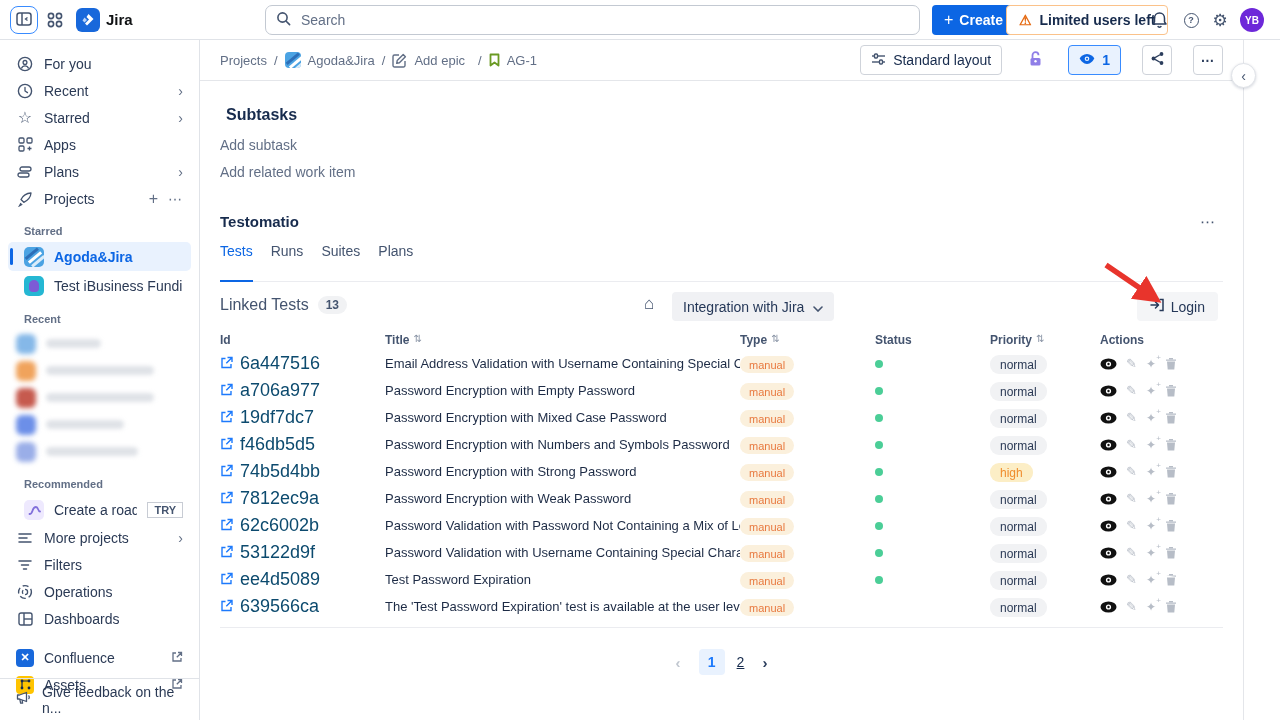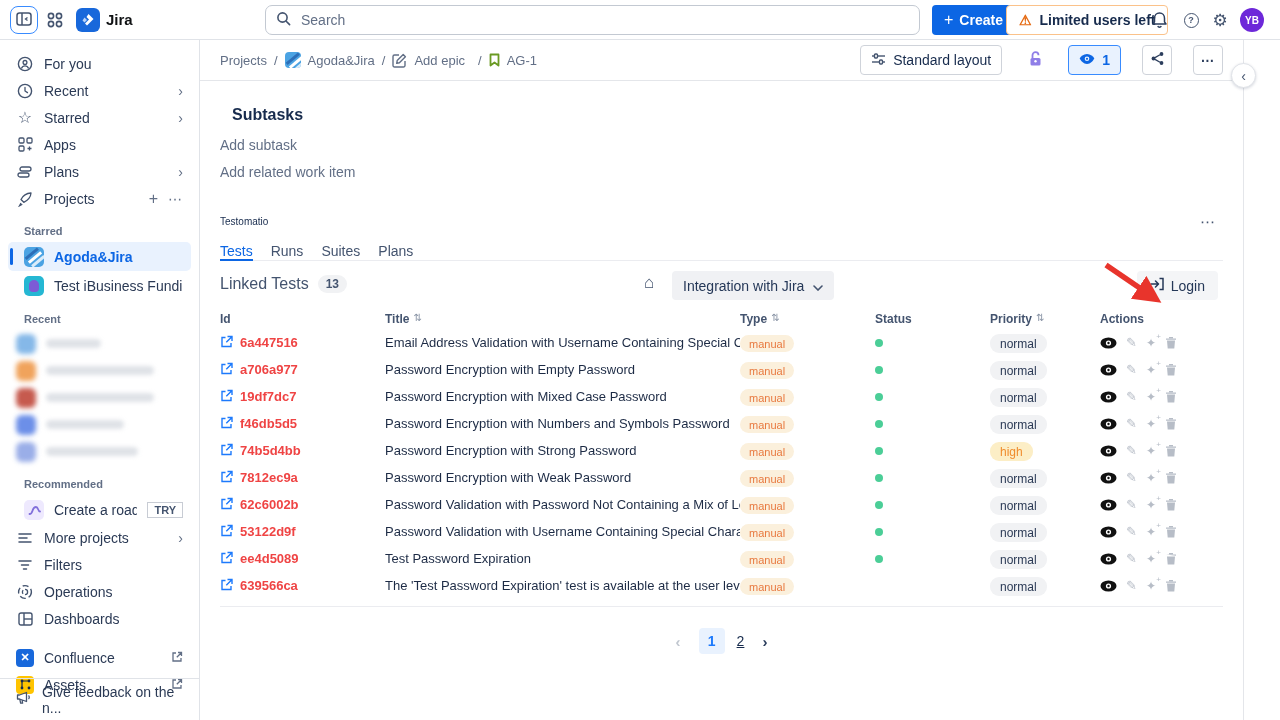--- a/index.html
+++ b/index.html
@@ -75,50 +75,50 @@
   .bc .bicn{width:16px;height:16px;border-radius:4px;position:relative;overflow:hidden;flex:none}
   .mh-actions{margin-left:auto;display:flex;align-items:center;gap:21px}
   .btn-outline{height:30px;border:1px solid #CFD3DA;border-radius:4px;background:#fff;display:flex;align-items:center;
                gap:7px;padding:0 10px;font-size:14px;color:#172B4D;font-family:inherit}
   .icon-btn{width:30px;height:30px;border:1px solid #CFD3DA;border-radius:4px;background:#fff;display:flex;
             align-items:center;justify-content:center;color:#2C3E5D}
   .lock-btn{width:24px;height:30px;display:flex;align-items:center;justify-content:center;border:0;background:transparent}
   .viewers-btn{height:30px;border:1px solid #388BFF;background:#E9F2FE;border-radius:4px;display:flex;align-items:center;
                gap:7px;padding:0 10px;color:#0C66E4;font-weight:600;font-size:14px}
   .mbody{padding:0 20px;position:relative}
-  .sec-title{font-size:16px;font-weight:700;color:#172B4D;margin:12px}
+  .sec-title{font-size:16px;font-weight:700;color:#172B4D;margin:6px}
   .muted{color:#626F86;font-size:14px}
   .t-sub{margin-top:25px}
   .t-add1{margin-top:13px}
   .t-rel{margin-top:28px}
   .t-add2{margin-top:11px}
   .plug-row{margin-top:33px;display:flex;align-items:center}
-  .plug-title{font-size:10px;font-weight:400;color:#172B4D}
+  .plug-title{font-size:15px;font-weight:700;color:#172B4D}
   .plug-more{margin-left:auto;color:#44546F;font-size:15px;letter-spacing:2px;border:0;background:transparent;line-height:1}
   .tabs{display:flex;gap:18px;border-bottom:1px solid #EBECF0;margin-top:13px}
-  .tab{font-size:14px;color:#44546F;font-weight:500;padding-bottom:0;cursor:pointer}
+  .tab{font-size:14px;color:#44546F;font-weight:500;padding-bottom:21px;cursor:pointer}
   .tab.active{color:#0C66E4;border-bottom:2px solid #0C66E4;margin-bottom:-1px}
   .linked-row{position:relative;height:32px;margin-top:9px}
   .lt-label{position:absolute;left:0;top:5px;font-size:16px;font-weight:500;color:#44546F;display:flex;align-items:center;gap:9px}
   .count-badge{background:#F1F2F4;color:#44546F;font-size:12px;font-weight:600;border-radius:9px;padding:2px 8px}
   .home-ic{position:absolute;left:424px;top:3px;font-size:17px;color:#44546F}
   .proj-select{position:absolute;left:452px;top:1px;height:29px;background:#F0F1F4;border:0;border-radius:4px;
                display:flex;align-items:center;gap:9px;padding:0 11px;font-size:14px;font-weight:500;color:#253858;font-family:inherit}
   .login-btn{position:absolute;right:5px;top:1px;height:29px;background:#F4F5F7;border:0;border-radius:4px;
              display:flex;align-items:center;gap:7px;padding:0 13px;font-size:14px;font-weight:500;color:#253858;font-family:inherit}
 
   
   .tbl{margin-top:7px;border-bottom:1px solid #EBECF0;padding-bottom:7px}
   .thead,.trow{display:grid;grid-template-columns:165px 355px 135px 115px 110px 1fr;align-items:center}
   .thead{height:20px;font-size:12px;font-weight:700;color:#44546F}
   .thead .hc{display:flex;gap:4px}
   .sort{font-size:10px;color:#8590A2;font-weight:400}
   .trow{height:27px;font-size:13px}
   .cid{display:flex;align-items:center;gap:7px}
-  .idlink{color:#ef4444;font-weight:700;font-size:13px;cursor:pointer}
+  .idlink{color:#0c4a6e;font-weight:400;font-size:18px;cursor:pointer}
   .ctitle{color:#1D2B45;white-space:nowrap;overflow:hidden}
   .badge-manual{background:#FBF0DC;color:#E8793F;font-size:11px;font-weight:500;padding:2.5px 9px;border-radius:9px}
   .dot{width:8px;height:8px;border-radius:50%;background:#4BCE97;display:inline-block}
   .pill{background:#F1F2F4;color:#2B3A55;font-size:12px;padding:2.5px 10px;border-radius:9px}
   .pill.high{background:#FCEEC6;color:#F08C2D}
   .acts{display:flex;align-items:center;gap:9px}
   .act{border:0;background:transparent;padding:0;display:flex;align-items:center;color:#B7BDC7;font-size:13px;line-height:1;cursor:pointer}
   .spark{position:relative;font-size:12px;color:#B7BDC7}
   .spark i{position:absolute;right:-5px;top:-4px;font-style:normal;font-size:8px}
 

